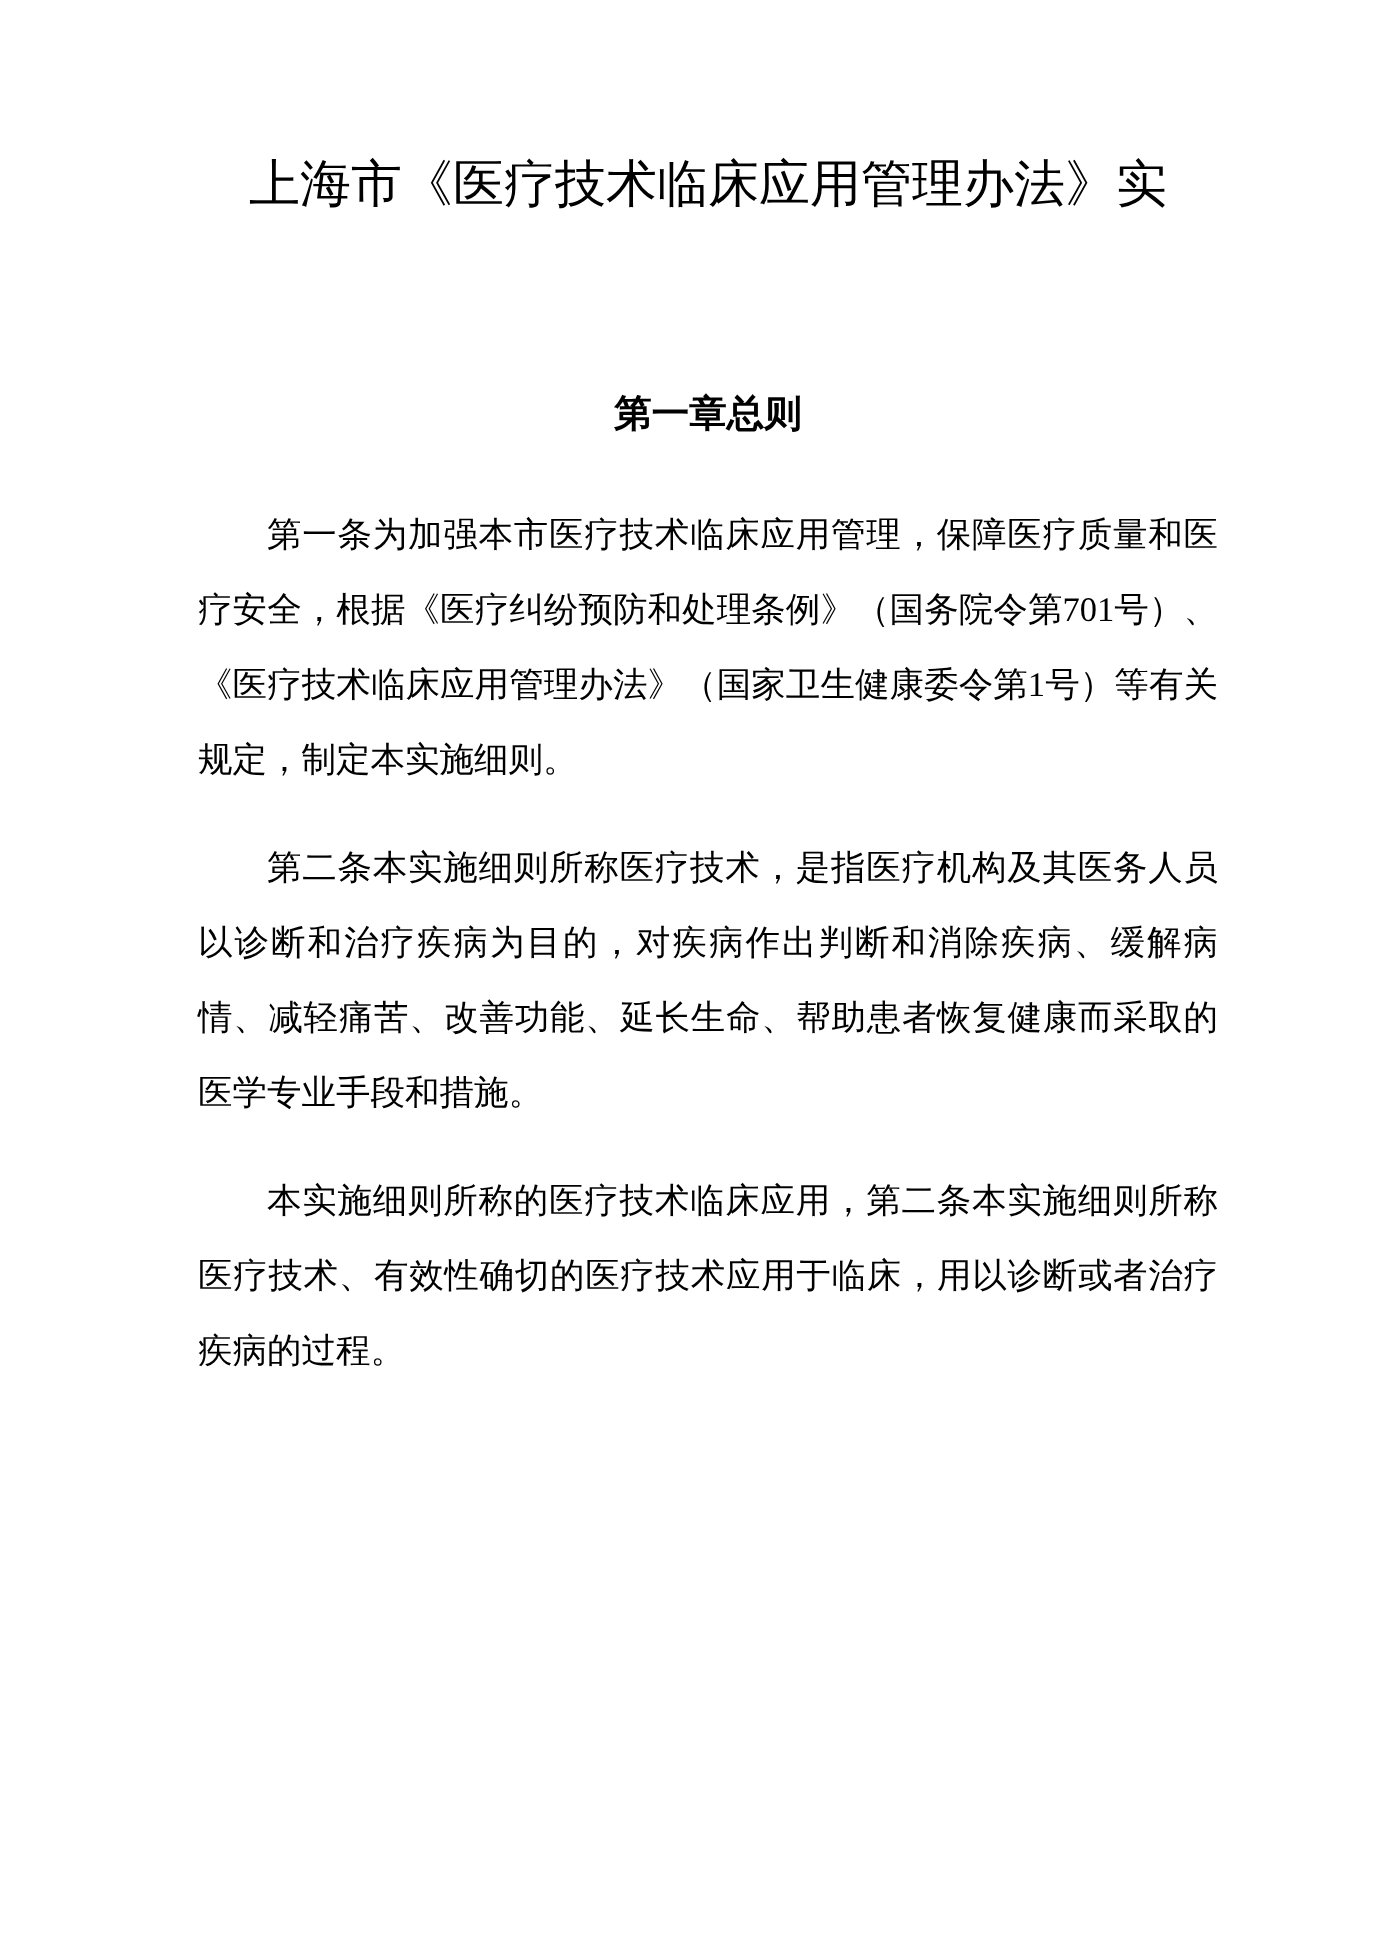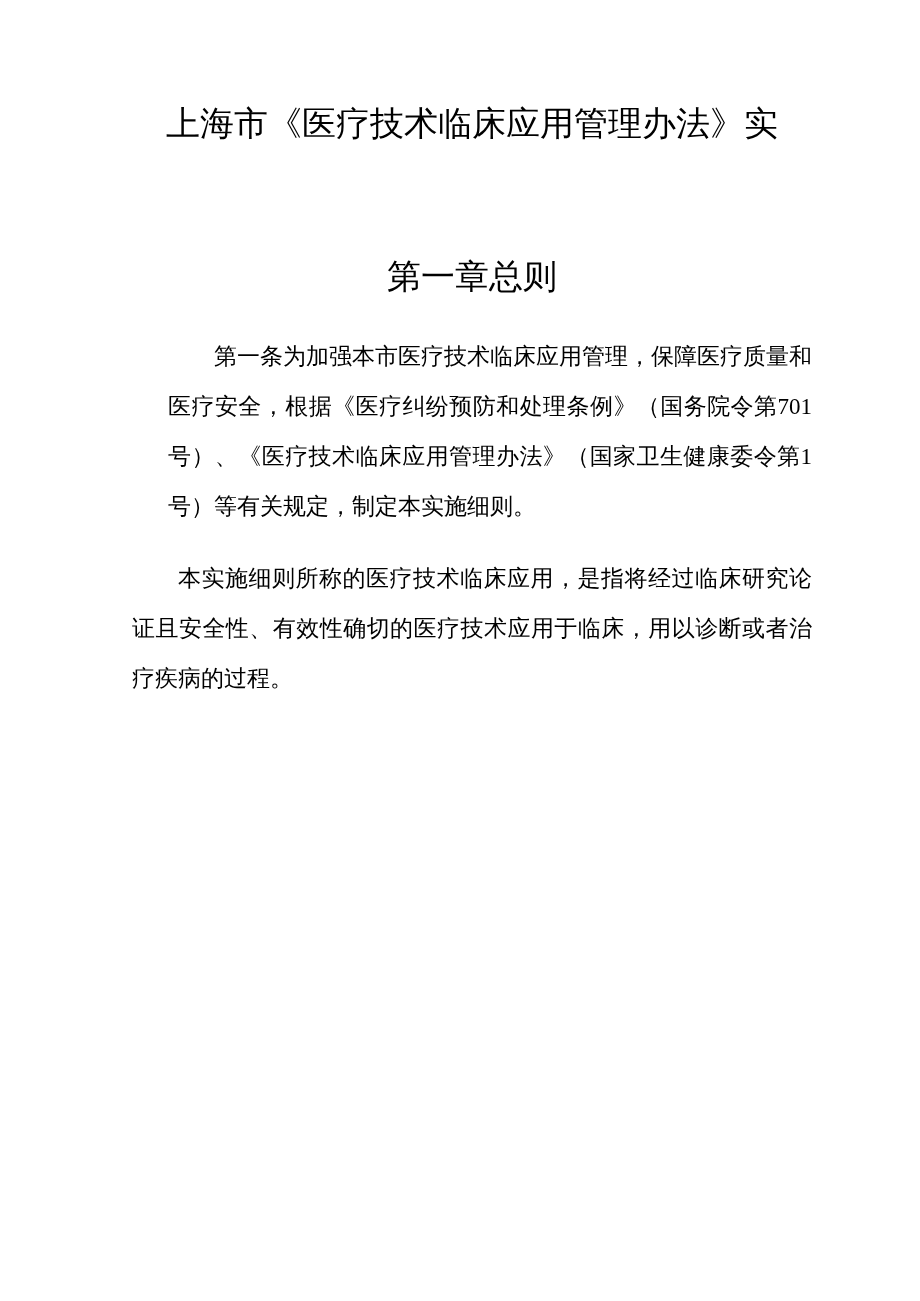--- a/index.html
+++ b/index.html
@@ -25,51 +25,51 @@
     font-size: 34px;
     line-height: 52px;
     font-weight: 400;
     text-align: center;
     margin: 0;
   }
   .doc-title .title-line {
     display: block;
   }
   .chapter-heading {
-    font-size: 34px;
+    font-size: 25px;
     line-height: 30px;
-    font-weight: 400;
+    font-weight: 700;
     text-align: center;
     margin: 112px 0 0 0;
   }
   .para {
     font-size: 23px;
     line-height: 50px;
     text-align: justify;
     text-indent: 2em;
     margin: 22px 0 0 0;
     word-break: break-all;
   }
   .para.first-after-heading {
     margin-top: 40px;
-    margin-left: 36px;
   }
 </style>
 </head>
 <body>
 
 <div class="page">
   <div class="content">
 
     <h1 class="doc-title">
       <span class="title-line">上海市《医疗技术临床应用管理办法》实</span>
     </h1>
 
     <h2 class="chapter-heading">第一章总则</h2>
 
     <p class="para first-after-heading">第一条为加强本市医疗技术临床应用管理，保障医疗质量和医疗安全，根据《医疗纠纷预防和处理条例》（国务院令第701号）、《医疗技术临床应用管理办法》（国家卫生健康委令第1号）等有关规定，制定本实施细则。</p>
 
+    <p class="para">第二条本实施细则所称医疗技术，是指医疗机构及其医务人员以诊断和治疗疾病为目的，对疾病作出判断和消除疾病、缓解病情、减轻痛苦、改善功能、延长生命、帮助患者恢复健康而采取的医学专业手段和措施。</p>
 
-    <p class="para">本实施细则所称的医疗技术临床应用，是指将经过临床研究论证且安全性、有效性确切的医疗技术应用于临床，用以诊断或者治疗疾病的过程。</p>
+    <p class="para">本实施细则所称的医疗技术临床应用，第二条本实施细则所称医疗技术、有效性确切的医疗技术应用于临床，用以诊断或者治疗疾病的过程。</p>
 
 
   </div>
 </div>
 
 </body></html>

